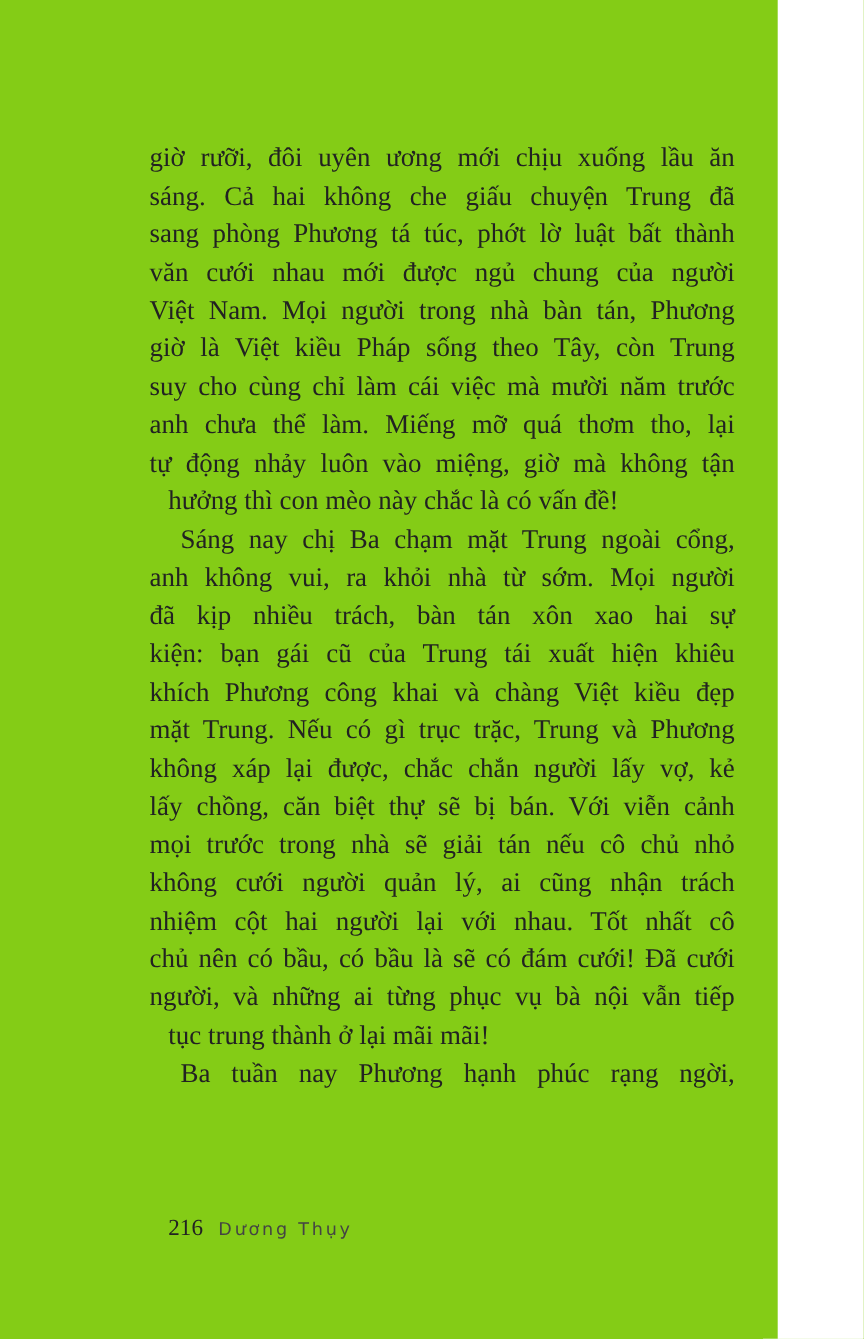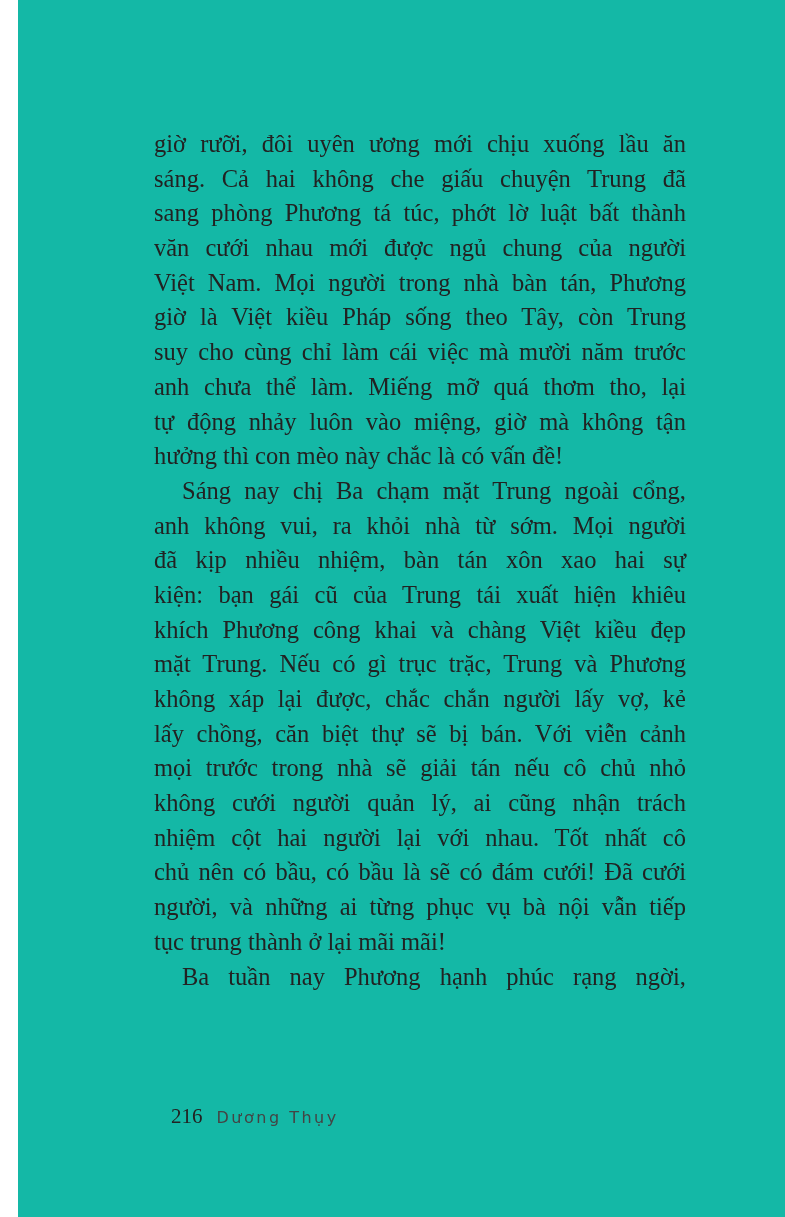--- a/index.html
+++ b/index.html
@@ -8,25 +8,25 @@
       background: #ffffff;
     }
     body {
       width: 785px;
       height: 1217px;
       position: relative;
       overflow: hidden;
     }
     .page {
       position: absolute;
-      left: 18px;
+      left: 0;
       top: 0;
-      width: 768px;
+      width: 707px;
       height: 1217px;
-      background: #14b8a6;
+      background: #84cc16;
     }
     .text-block {
       position: absolute;
       left: 136px;
       top: 127px;
       width: 532px;
       font-family: "Liberation Serif", "DejaVu Serif", serif;
       font-size: 24.5px;
       line-height: 34.7px;
       color: #222222;
@@ -34,20 +34,21 @@
     .line {
       display: block;
       white-space: nowrap;
       text-align: justify;
       text-align-last: justify;
       height: 34.7px;
       overflow: visible;
     }
     .line.last {
       text-align-last: left;
+      margin-left: 17px;
     }
     .line.indent {
       padding-left: 28px;
     }
     .footer {
       position: absolute;
       left: 136px;
       top: 1104px;
       height: 30px;
       display: flex;
@@ -84,21 +85,21 @@
       <span class="line">giờ là Việt kiều Pháp sống theo Tây, còn Trung</span>
       <span class="line">suy cho cùng chỉ làm cái việc mà mười năm trước</span>
       <span class="line">anh chưa thể làm. Miếng mỡ quá thơm tho, lại</span>
       <span class="line">tự động nhảy luôn vào miệng, giờ mà không tận</span>
       <span class="line last">hưởng thì con mèo này chắc là có vấn đề!</span>
     </div>
 
     <div>
       <span class="line indent">Sáng nay chị Ba chạm mặt Trung ngoài cổng,</span>
       <span class="line">anh không vui, ra khỏi nhà từ sớm. Mọi người</span>
-      <span class="line">đã kịp nhiều nhiệm, bàn tán xôn xao hai sự</span>
+      <span class="line">đã kịp nhiều trách, bàn tán xôn xao hai sự</span>
       <span class="line">kiện: bạn gái cũ của Trung tái xuất hiện khiêu</span>
       <span class="line">khích Phương công khai và chàng Việt kiều đẹp</span>
       <span class="line">mặt Trung. Nếu có gì trục trặc, Trung và Phương</span>
       <span class="line">không xáp lại được, chắc chắn người lấy vợ, kẻ</span>
       <span class="line">lấy chồng, căn biệt thự sẽ bị bán. Với viễn cảnh</span>
       <span class="line">mọi trước trong nhà sẽ giải tán nếu cô chủ nhỏ</span>
       <span class="line">không cưới người quản lý, ai cũng nhận trách</span>
       <span class="line">nhiệm cột hai người lại với nhau. Tốt nhất cô</span>
       <span class="line">chủ nên có bầu, có bầu là sẽ có đám cưới! Đã cưới</span>
       <span class="line">người, và những ai từng phục vụ bà nội vẫn tiếp</span>

